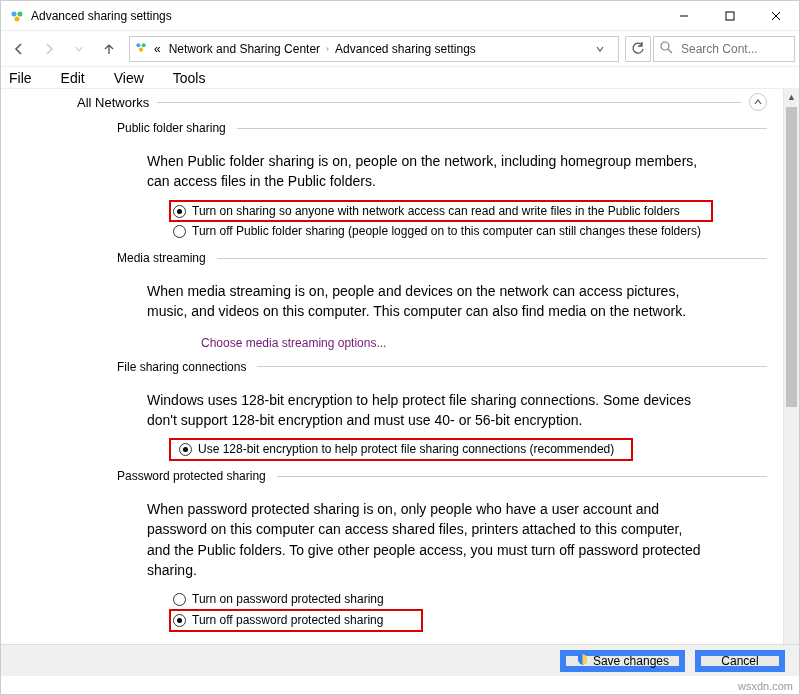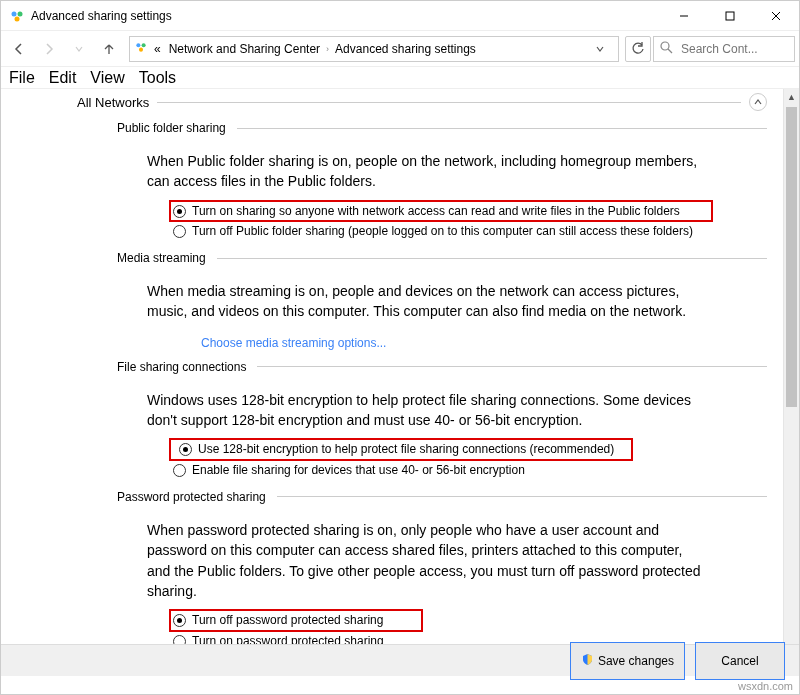--- a/index.html
+++ b/index.html
@@ -62,24 +62,24 @@
     display: flex; align-items: center;
     padding: 0 6px; color: #888; gap: 6px;
   }
   .search input {
     border: none; outline: none; width: 100px; font-size: 12px;
     color: #555;
   }
   
   .menubar {
     display: flex; align-items: center;
-    height: 22px; gap: 14px;
+    height: 22px; gap: 29px;
     padding: 0 8px;
     border-bottom: 1px solid #eee;
-    font-size: 16px;
+    font-size: 14px;
   }
   
   .content {
     position: relative;
     height: 570px;
     overflow: hidden;
   }
   .scrollpane {
     position: absolute;
     left: 0; right: 16px; top: 0; bottom: 0;
@@ -144,34 +144,34 @@
   }
   .opt-row label { line-height: 1.4; }
   .radio {
     width:13px; height:13px; border:1px solid #333; border-radius:50%;
     flex-shrink:0; margin-top:2px; position:relative; background:#fff;
   }
   .radio.checked::after {
     content:""; position:absolute; left:3px; top:3px;
     width:5px; height:5px; background:#000; border-radius:50%;
   }
-  .link { color:#3b82f6; margin-left: 84px; margin-top:4px; display:inline-block; }
+  .link { color:#701a75; margin-left: 84px; margin-top:4px; display:inline-block; }
 
   
   .footer {
     position:absolute; left:0; right:0; bottom:18px;
     height: 32px;
     background:#f0f0f0;
     border-top:1px solid #ddd;
     display:flex; align-items:center; justify-content:flex-end;
     gap:10px; padding: 0 14px;
   }
   .btn {
-    height:38px; min-width:90px;
-    border:1px solid #3b82f6; background:#e9e9e9;
+    height:22px; min-width:90px;
+    border:6px solid #3b82f6; background:#e9e9e9;
     display:flex; align-items:center; justify-content:center;
     gap:4px; font-size:12px; padding: 0 10px;
   }
   .shield {
     display:inline-block;
   }
   .watermark {
     position:absolute; right:6px; bottom:2px;
     font-size:11px; color:#999;
   }
@@ -291,21 +291,21 @@
         <div class="line"></div>
       </div>
       <div class="desc">When Public folder sharing is on, people on the network, including homegroup members, can access files in the Public folders.</div>
       <div class="options">
         <div class="opt-row highlight">
           <span class="radio checked"></span>
           <label>Turn on sharing so anyone with network access can read and write files in the Public folders</label>
         </div>
         <div class="opt-row">
           <span class="radio"></span>
-          <label>Turn off Public folder sharing (people logged on to this computer can still access these folders)</label>
+          <label>Turn off Public folder sharing (people logged on to this computer can still changes these folders)</label>
         </div>
       </div>
     </div>
 
     <div class="group">
       <div class="group-title">
         <span>Media streaming</span>
         <div class="line"></div>
       </div>
       <div class="desc">When media streaming is on, people and devices on the network can access pictures, music, and videos on this computer. This computer can also find media on the network.</div>
@@ -316,41 +316,37 @@
       <div class="group-title">
         <span>File sharing connections</span>
         <div class="line"></div>
       </div>
       <div class="desc">Windows uses 128-bit encryption to help protect file sharing connections. Some devices don't support 128-bit encryption and must use 40- or 56-bit encryption.</div>
       <div class="options">
         <div class="opt-row highlight" style="max-width:460px;padding-left:8px;">
           <span class="radio checked"></span>
           <label>Use 128-bit encryption to help protect file sharing connections (recommended)</label>
         </div>
-        <div class="opt-row">
-          <span class="radio"></span>
-          <label>Enable file sharing for devices that use 40- or 56-bit encryption</label>
-        </div>
       </div>
     </div>
 
     <div class="group">
       <div class="group-title">
         <span>Password protected sharing</span>
         <div class="line"></div>
       </div>
       <div class="desc">When password protected sharing is on, only people who have a user account and password on this computer can access shared files, printers attached to this computer, and the Public folders. To give other people access, you must turn off password protected sharing.</div>
       <div class="options">
+        <div class="opt-row">
+          <span class="radio"></span>
+          <label>Turn on password protected sharing</label>
+        </div>
         <div class="opt-row highlight" style="max-width:250px;">
           <span class="radio checked"></span>
           <label>Turn off password protected sharing</label>
-        </div>
-        <div class="opt-row">
-          <span class="radio"></span>
-          <label>Turn on password protected sharing</label>
         </div>
       </div>
     </div>
 
   </div>
   <div class="fake-scrollbar">
     <div class="arrow-up">▲</div>
     <div class="thumb"></div>
     <div class="arrow-down">▼</div>
   </div>

